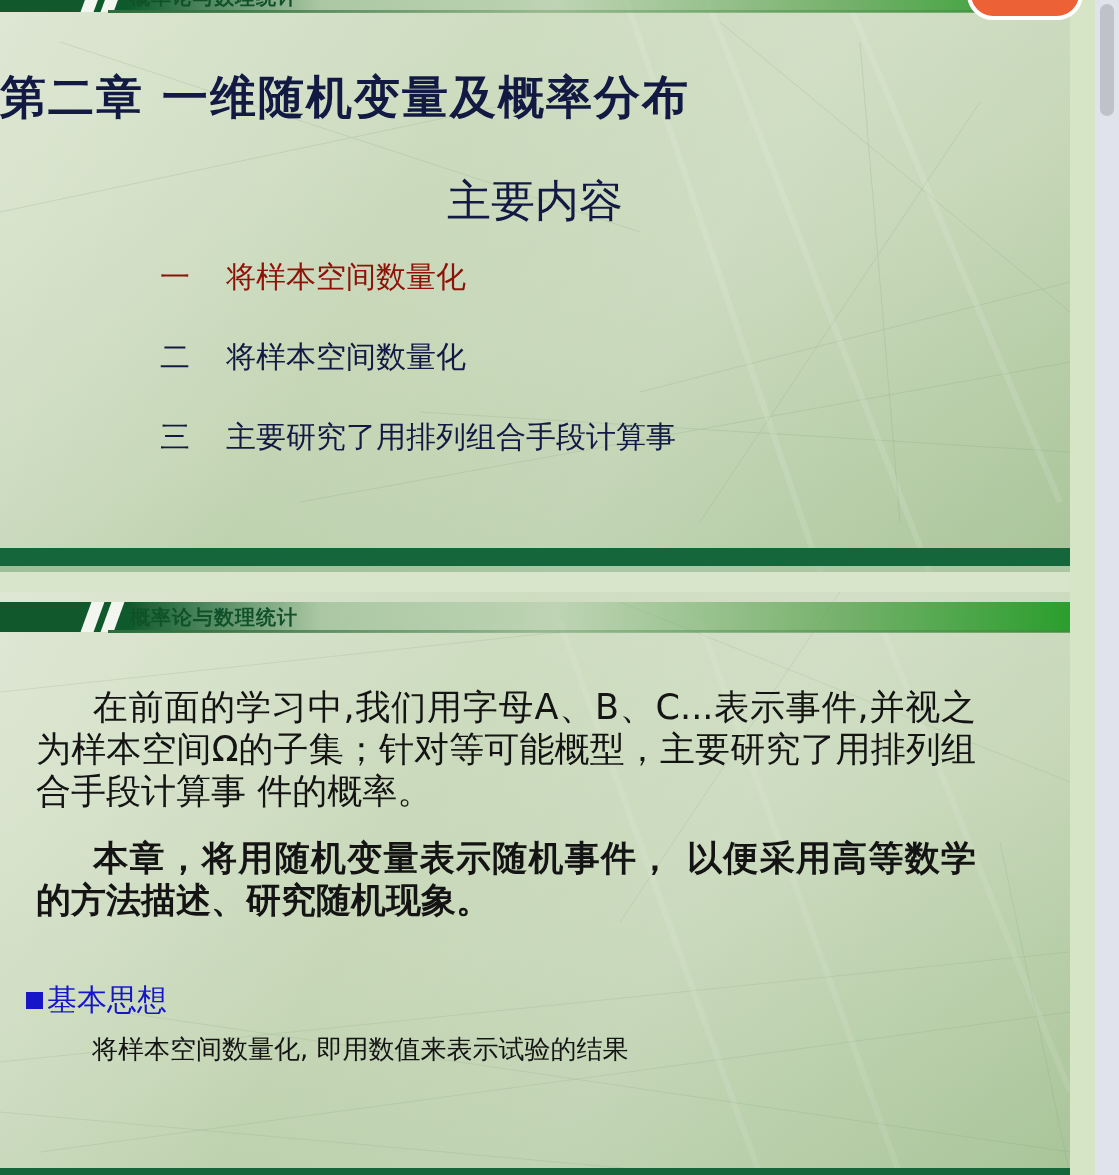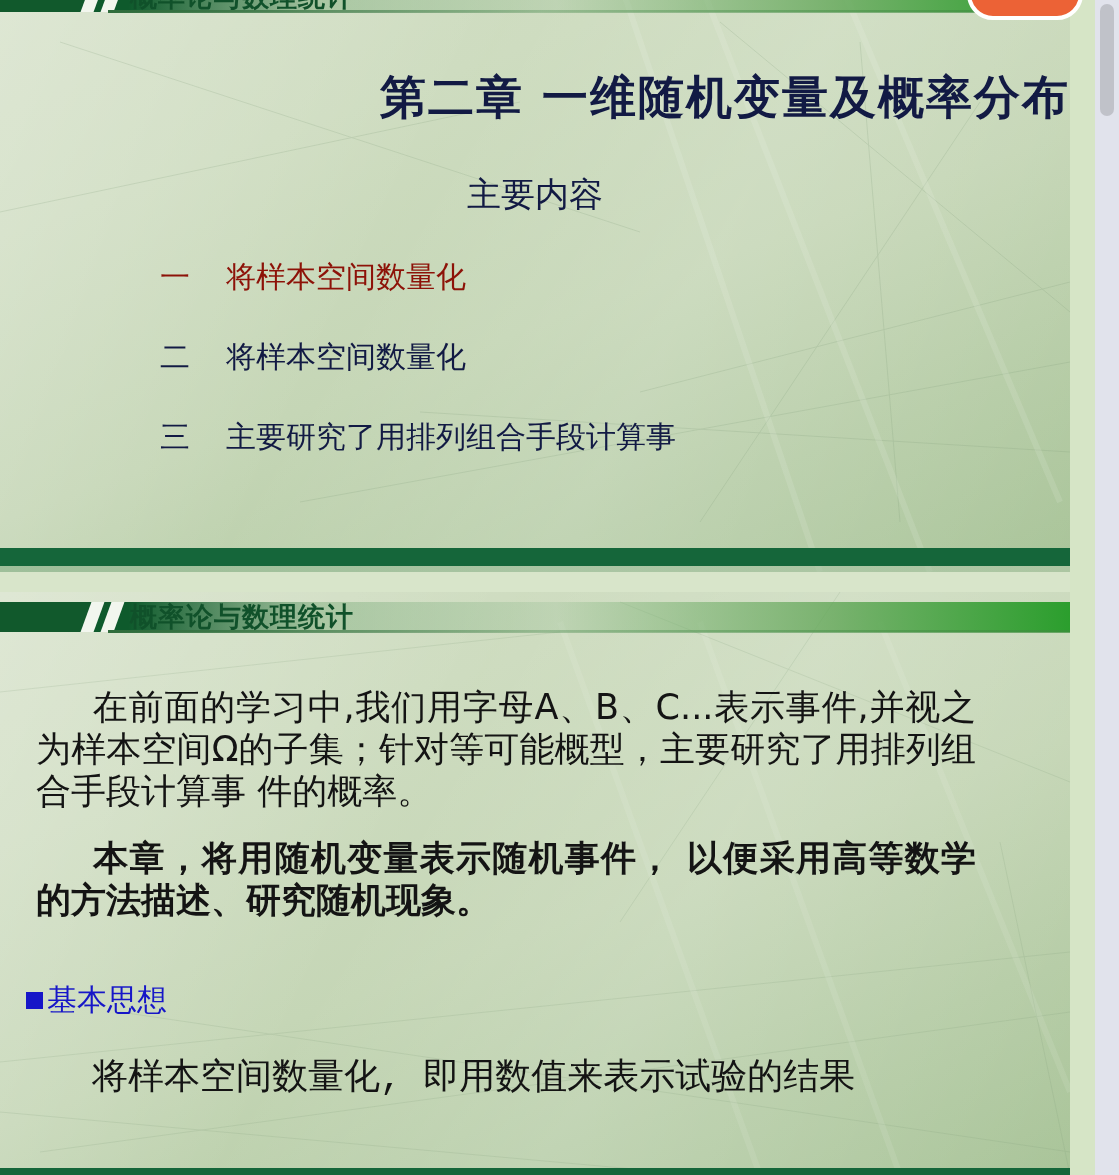--- a/index.html
+++ b/index.html
@@ -109,21 +109,21 @@
     width: 13px;
     background: #f2f6ee;
     transform: skewX(-20deg);
   }
   .ribbon-slash.s1 { left: 86px; }
   .ribbon-slash.s2 { left: 106px; }
   .ribbon-title {
     position: absolute;
     left: 130px;
     top: 3px;
-    font-size: 27px;
+    font-size: 20px;
     font-weight: bold;
     color: #10512a;
     letter-spacing: 1px;
     line-height: 24px;
     white-space: nowrap;
   }
   .ribbon-underline {
     position: absolute;
     left: 108px;
     top: 28px;
@@ -145,33 +145,33 @@
     z-index: 6;
   }
 
   #slide-one .ribbon { top: 0; }
 
   .title-main {
     position: absolute;
     top: 85px;
     left: 0;
     width: 1070px;
-    text-align: right;
+    text-align: left;
     font-size: 46px;
     font-weight: bold;
     color: #121a44;
     letter-spacing: 2px;
   }
   .title-sub {
     position: absolute;
     top: 190px;
     left: 0;
     width: 1070px;
     text-align: center;
-    font-size: 34px;
+    font-size: 44px;
     color: #121a44;
   }
 
   .outline-list {
     position: absolute;
     top: 275px;
     left: 160px;
     width: 860px;
   }
   .outline-item {
@@ -249,24 +249,23 @@
     display: inline-block;
     width: 17px;
     height: 17px;
     background: #1616c8;
     margin-right: 4px;
   }
 
   .closing-line {
     position: absolute;
     left: 92px;
-    top: 460px;
-    font-size: 36px;
+    top: 440px;
+    font-size: 26px;
     color: #141414;
-    font-family: Liberation Mono, monospace;
   }
 
   #slide-two .footer-bar { top: 576px; height: 12px; }
 </style>
 </head>
 <body>
 
 <div id="viewport">
 
   <div class="page-bg"></div>

